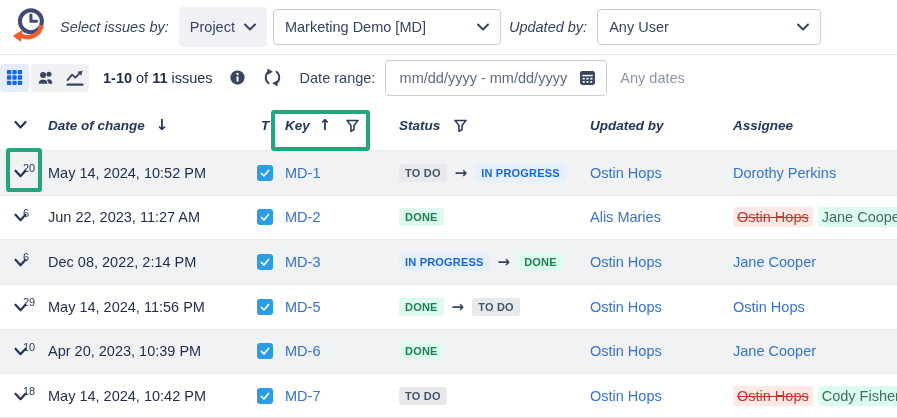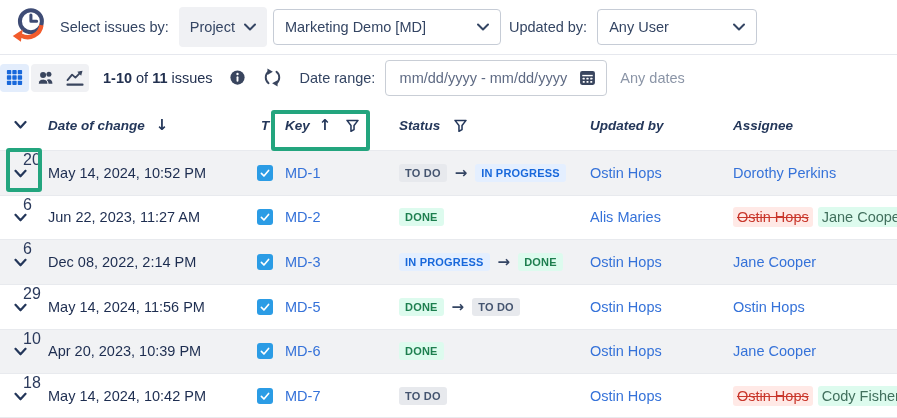--- a/index.html
+++ b/index.html
@@ -3,28 +3,28 @@
 <meta charset="utf-8">
 <style>
   * { margin:0; padding:0; box-sizing:border-box; }
   html,body { background:#fff; }
   body { font-family:"Liberation Sans","DejaVu Sans",sans-serif; color:#2b3a5c; }
   .page { position:relative; width:897px; height:418px; background:#fff; overflow:hidden; }
 
   
   .topbar { height:55px; display:flex; align-items:center; padding-left:8px; border-bottom:1px solid #e6e8ee; }
   .logo { width:42px; height:44px; margin-right:8px; flex:none; }
-  .tb-label { font-size:14.5px; color:#344563; margin:0 10px 0 2px; white-space:nowrap; }
+  .tb-label { font-size:14.5px; color:#344563; margin:0 10px 0 2px; white-space:nowrap;font-style:italic; }
   .pill-dd { display:flex; align-items:center; gap:9px; background:#f0f1f4; border-radius:4px;
              height:40px; padding:0 11px; font-size:14.5px; color:#344563; cursor:pointer; margin-right:6px; }
   .select { display:flex; align-items:center; justify-content:space-between; background:#fff;
             border:1px solid #c6ccd6; border-radius:4px; height:36px; padding:0 11px;
             font-size:14.5px; color:#344563; cursor:pointer; margin-right:6px; }
   .select.w1 { width:228px; }
-  .select.w2 { width:160px; }
+  .select.w2 { width:224px; }
   .chev svg { display:block; }
 
   
   .toolbar { height:45px; display:flex; align-items:center; padding-left:0; }
   .seg { display:flex; align-items:center; }
   .icon-btn { width:29px; height:28px; display:flex; align-items:center; justify-content:center; cursor:pointer; }
   .icon-btn.sel { background:#e3edfc; border-radius:4px; }
   .icon-pair { display:flex; background:#f0f1f4; border-radius:4px; margin-left:2px; }
   .count { display:flex; gap:4px; align-items:baseline; margin-left:14px; font-size:14.5px; color:#22304f; white-space:nowrap; }
   .count b { font-weight:700; }
@@ -53,21 +53,21 @@
   .c-assignee { padding-left:11px; gap:5px; }
   .sort-arrow { font-family:"DejaVu Sans",sans-serif; font-size:15px; font-weight:700; color:#24375a; cursor:pointer; }
   .funnel { cursor:pointer; display:flex; margin-left:4px; }
 
   .trow { height:44.66px; border-top:1px solid #e8eaee; font-size:14.5px; }
   .trow.shaded { background:var(--row-shade,#f1f2f4); }
   .page { border-bottom:1px solid #e8eaee; }
 
   .exp-chevron { position:absolute; left:14px; top:50%; transform:translateY(-42%); cursor:pointer; display:flex; }
   .thead .exp-chevron { transform:translateY(-50%); }
-  .exp-count { position:absolute; left:23px; top:0; font-size:16px; color:#2b3a5c; }
+  .exp-count { position:absolute; left:23px; top:11px; font-size:11px; color:#2b3a5c; }
 
   .date-text { color:#1d2d50; white-space:nowrap; }
   .link { color:var(--link-blue,#3572d9); text-decoration:none; cursor:pointer; white-space:nowrap; }
   .checkbox { width:16px; height:16px; background:var(--checkbox-blue,#2b9ce5); border-radius:3px;
               display:flex; align-items:center; justify-content:center; }
 
   .lozenge { font-size:11px; font-weight:700; padding:3px 6px; border-radius:3px; letter-spacing:.2px; white-space:nowrap; }
   .lozenge.todo { background:var(--todo-bg,#e7e9ed); color:var(--todo-text,#44546f); }
   .lozenge.inprogress { background:var(--inprogress-bg,#e4efff); color:var(--inprogress-text,#1868db); }
   .lozenge.done { background:var(--done-bg,#ddfbee); color:var(--done-text,#1d7f4f); }

